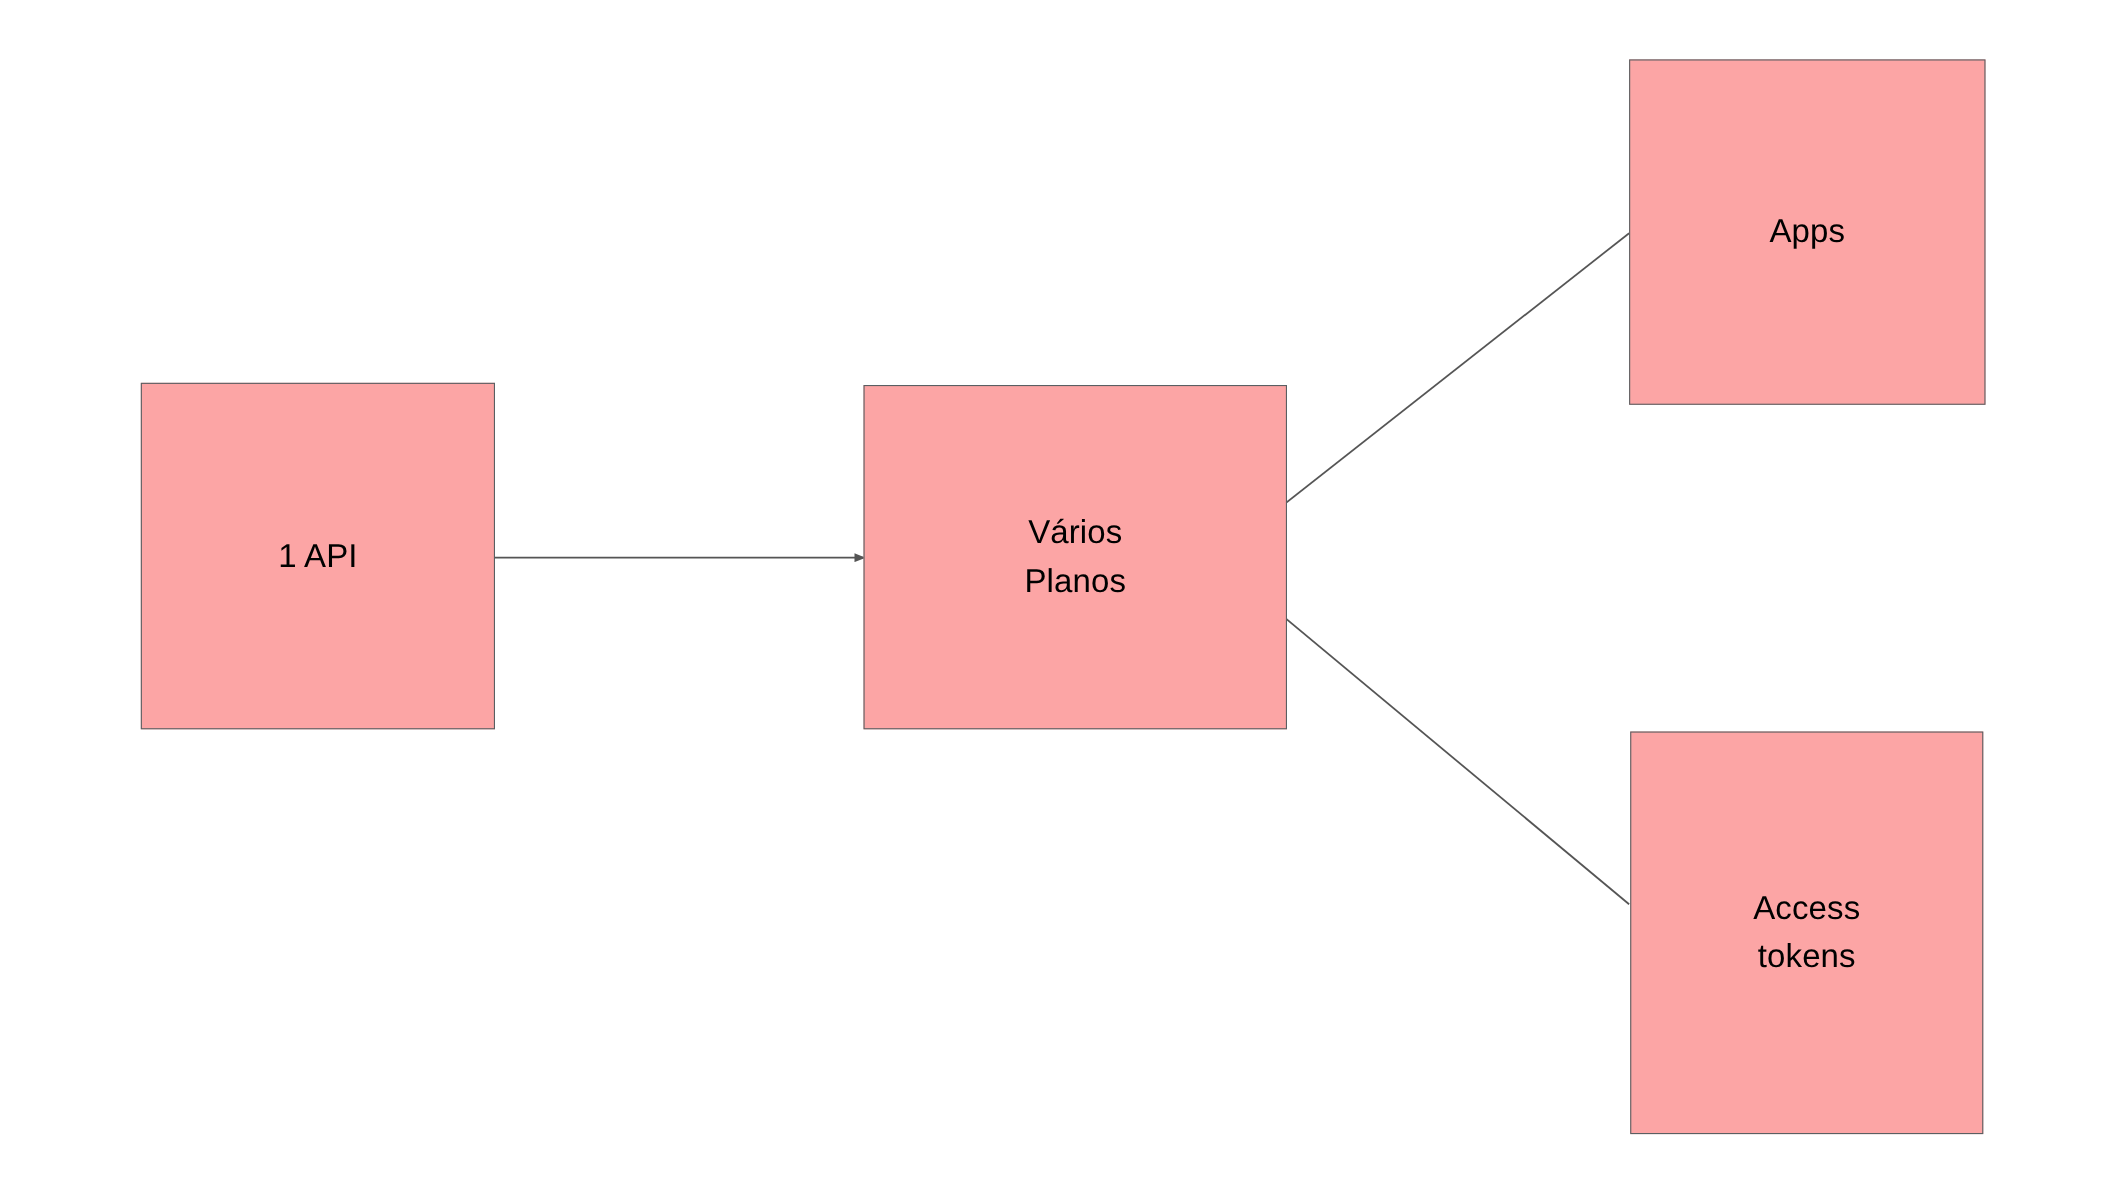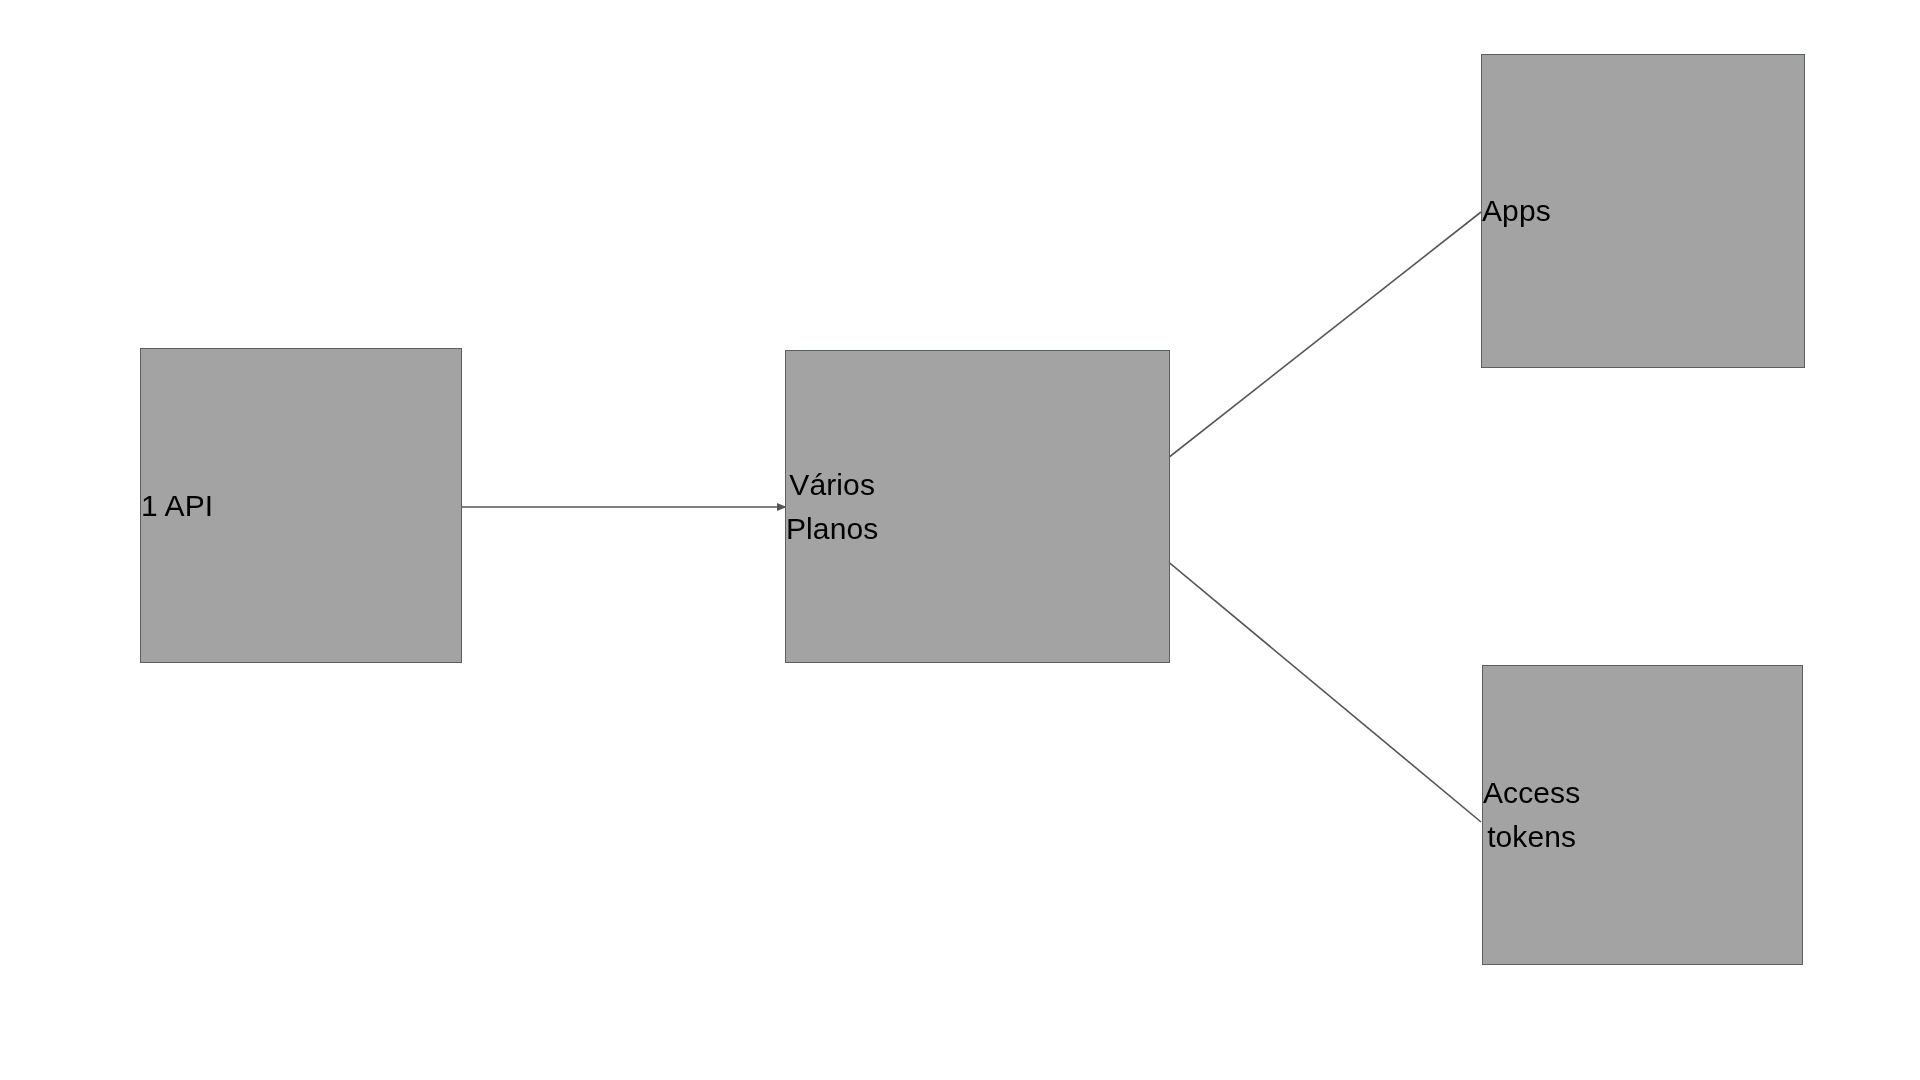--- a/index.html
+++ b/index.html
@@ -21,40 +21,40 @@
   #edge-layer {
     position: absolute;
     left: 0;
     top: 0;
     width: 1920px;
     height: 1080px;
     pointer-events: none;
   }
   .node {
     position: absolute;
-    background: #a3a3a3;
+    background: #fca5a5;
     border: 1.6px solid #5A5F62;
     box-sizing: border-box;
     display: flex;
     align-items: center;
-    justify-content: flex-start;
+    justify-content: center;
     text-align: center;
   }
   .node-label {
     font-family: "Liberation Sans", sans-serif;
     font-size: 30px;
     line-height: 44px;
     color: #000000;
     white-space: pre-line;
     letter-spacing: 0.1px;
   }
-  #node-api        { left: 140px;  top: 348px; width: 322px; height: 315px; }
+  #node-api        { left: 128px;  top: 348px; width: 322px; height: 315px; }
   #node-planos     { left: 785px;  top: 350px; width: 385px; height: 313px; }
   #node-apps       { left: 1481px; top: 54px;  width: 324px; height: 314px; }
-  #node-tokens     { left: 1482px; top: 665px; width: 321px; height: 300px; }
+  #node-tokens     { left: 1482px; top: 665px; width: 321px; height: 366px; }
 </style>
 </head>
 <body>
 
 <div id="canvas">
 
   <svg id="edge-layer" width="1920" height="1080" viewBox="0 0 1920 1080" xmlns="http://www.w3.org/2000/svg">
     <defs>
       <marker id="arrowhead" markerWidth="10" markerHeight="8" refX="9.2" refY="4" orient="auto" markerUnits="userSpaceOnUse">
         <path d="M 0 0 L 10 4 L 0 8 z" fill="#555555"></path>

